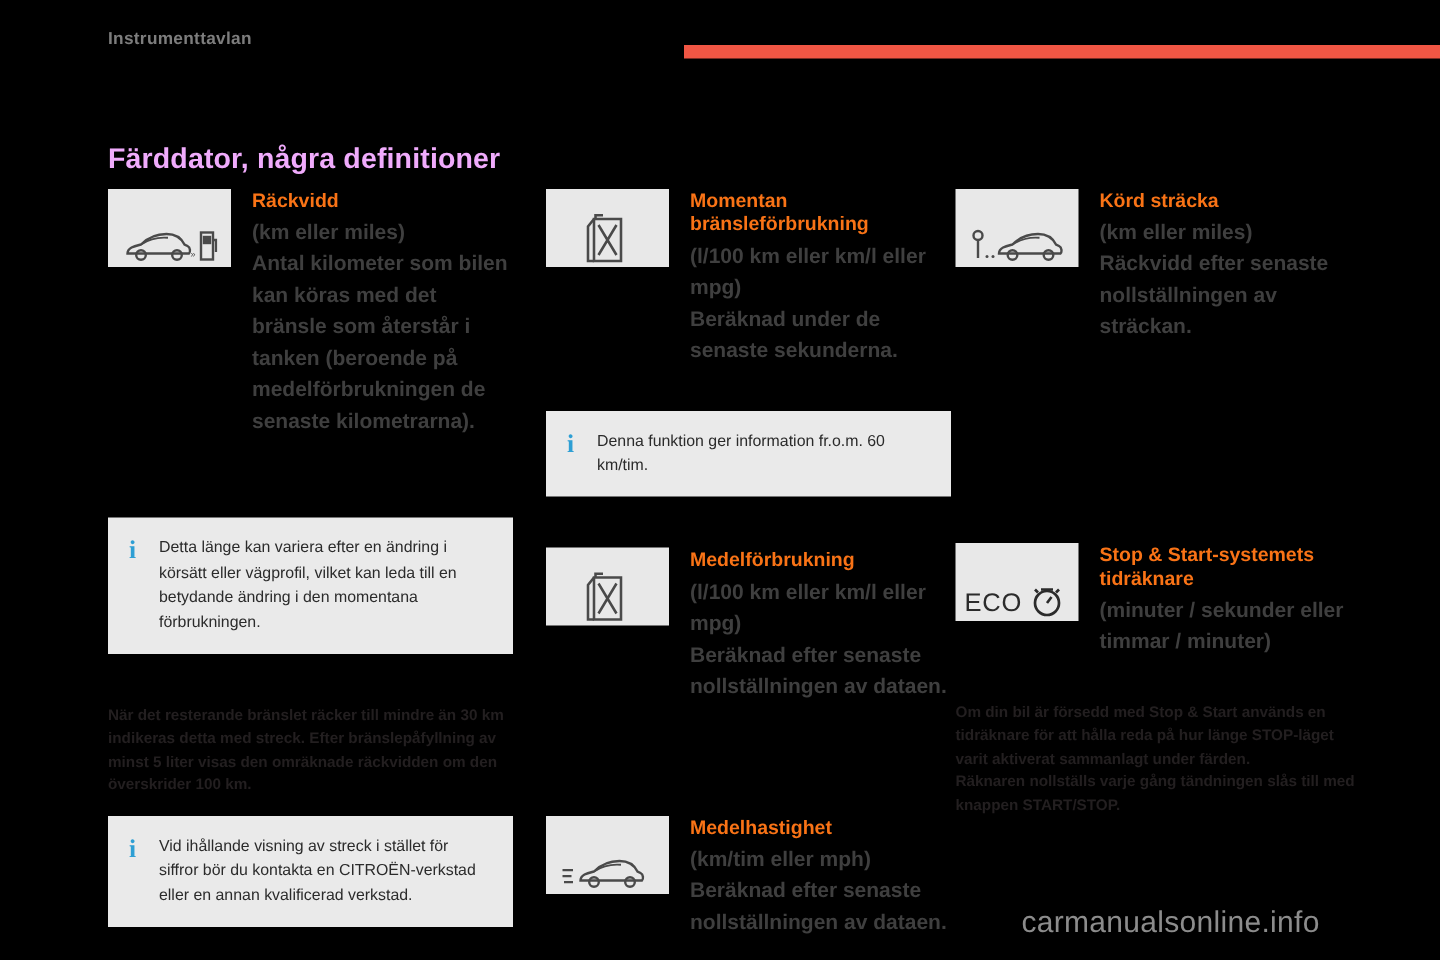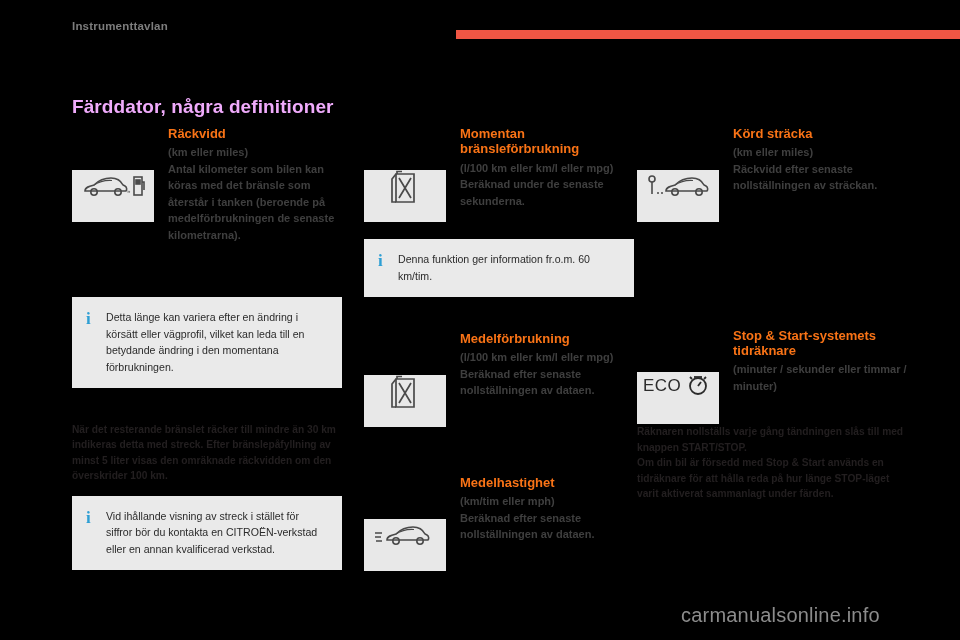--- a/index.html
+++ b/index.html
@@ -75,37 +75,36 @@
     margin-bottom: 8px;
   }
   .entry-icon {
     position: absolute;
     left: 0;
     top: 0;
     width: 82px;
     height: 52px;
     background: #e8e8e8;
     display: flex;
-    align-items: flex-start;
+    align-items: flex-end;
     justify-content: center;
-    margin-top: 44px;
   }
   .entry-icon svg { display: block; }
   .entry-body {
     margin-left: 96px;
   }
   .entry-title {
     font-size: 13px;
     font-weight: bold;
     color: #f97316;
     line-height: 1.18;
     margin-bottom: 3px;
   }
   .entry-text {
-    font-size: 11px;
+    font-size: 14px;
     font-weight: bold;
     color: #3f3f3f;
     line-height: 1.5;
   }
   .entry-text .sub {
     display: block;
   }
 
   
   .infobox {
@@ -351,20 +350,20 @@
       <div class="entry-body">
         <div class="entry-title">Stop &amp; Start-systemets tidräknare</div>
         <div class="entry-text">
           <span class="sub">(minuter / sekunder eller timmar / minuter)</span>
         </div>
       </div>
     </div>
 
     <div class="gap-md"></div>
 
+    <div class="para">Om din bil är försedd med Stop &amp; Start används en tidräknare för att hålla reda på hur länge STOP-läget varit aktiverat sammanlagt under färden.</div>
     <div class="para">Räknaren nollställs varje gång tändningen slås till med knappen START/STOP.</div>
-    <div class="para">Om din bil är försedd med Stop &amp; Start används en tidräknare för att hålla reda på hur länge STOP-läget varit aktiverat sammanlagt under färden.</div>
   </div>
 
   <div class="page-number">60</div>
   <div class="watermark">carmanualsonline.info</div>
 
 </div>
 
 </body></html>

